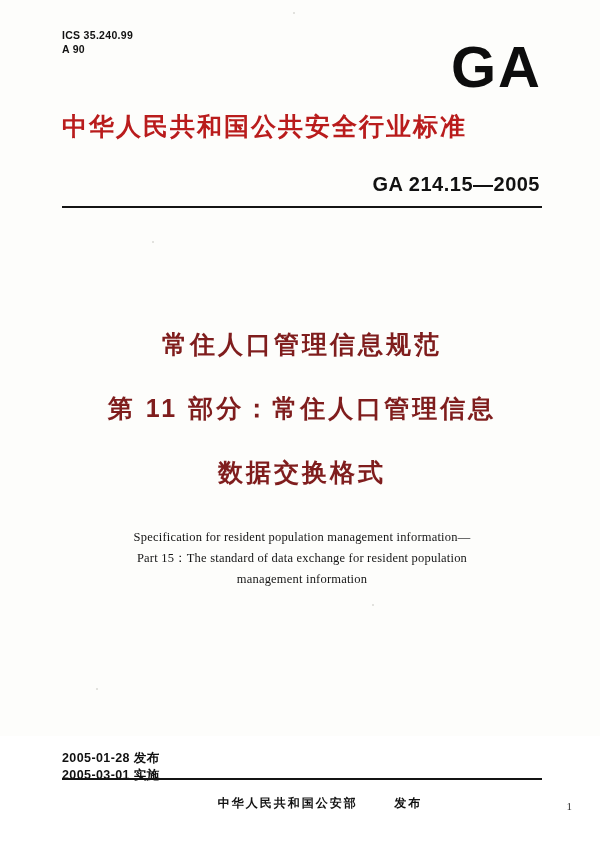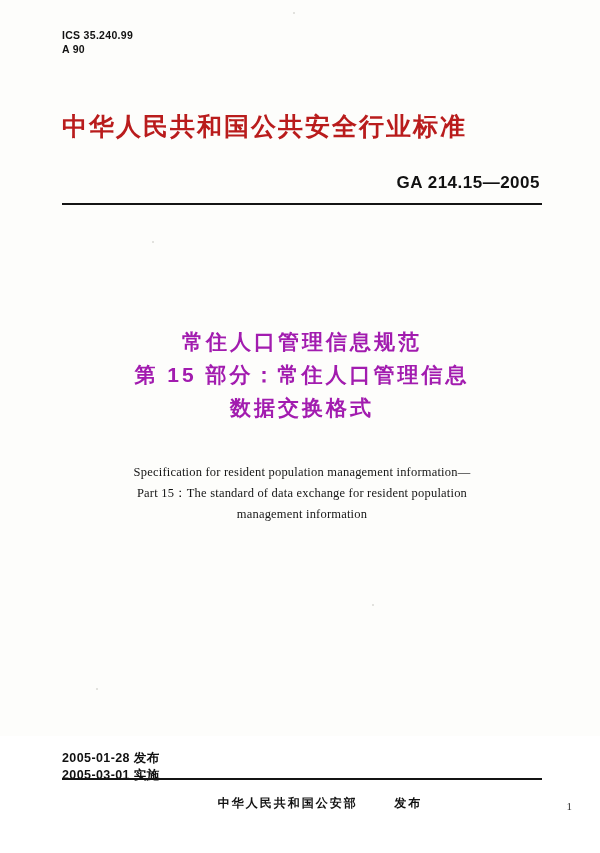--- a/index.html
+++ b/index.html
@@ -59,41 +59,42 @@
     font-family: "Liberation Sans", sans-serif;
     font-size: 25px;
     font-weight: bold;
     letter-spacing: 2px;
     color: #b91c1c;
   }
   .std-number {
     margin-top: 30px;
     text-align: right;
     font-family: "Liberation Sans", sans-serif;
-    font-size: 17px;
+    font-size: 20px;
     font-weight: bold;
     letter-spacing: 0.5px;
     padding-right: 2px;
   }
   .rule {
     margin-top: 10px;
     border-top: 2px solid #141414;
     width: 100%;
   }
   .main-title {
     margin-top: 120px;
     text-align: center;
   }
   .main-title .line {
     font-family: "Liberation Sans", sans-serif;
-    font-size: 21px;
+    font-size: 25px;
     font-weight: bold;
     letter-spacing: 3px;
     line-height: 33px;
-    color: #a21caf;
+    color: #7f1d1d;
+    margin-top: 31px;
   }
   .en-title {
     margin-top: 38px;
     text-align: center;
   }
   .en-title .line {
     font-family: "Liberation Serif", serif;
     font-size: 12.5px;
     line-height: 21px;
     letter-spacing: 0.2px;
@@ -154,30 +155,31 @@
   <div class="speck" style="left:372px; top:604px; width:2px; height:2px;"></div>
   <div class="speck" style="left:96px; top:688px; width:2px; height:2px;"></div>
 
   <div class="content">
 
     <div class="ics-block">
       <div>ICS 35.240.99</div>
       <div>A 90</div>
     </div>
 
+    <div class="ga-mark">GA</div>
 
     <div class="std-title">中华人民共和国公共安全行业标准</div>
 
     <div class="std-number">GA 214.15—2005</div>
 
     <div class="rule"></div>
 
     <div class="main-title">
       <div class="line">常住人口管理信息规范</div>
-      <div class="line">第 15 部分：常住人口管理信息</div>
+      <div class="line">第 11 部分：常住人口管理信息</div>
       <div class="line">数据交换格式</div>
     </div>
 
     <div class="en-title">
       <div class="line">Specification for resident population management information—</div>
       <div class="line">Part 15：The standard of data exchange for resident population</div>
       <div class="line">management information</div>
     </div>
 
   </div>

